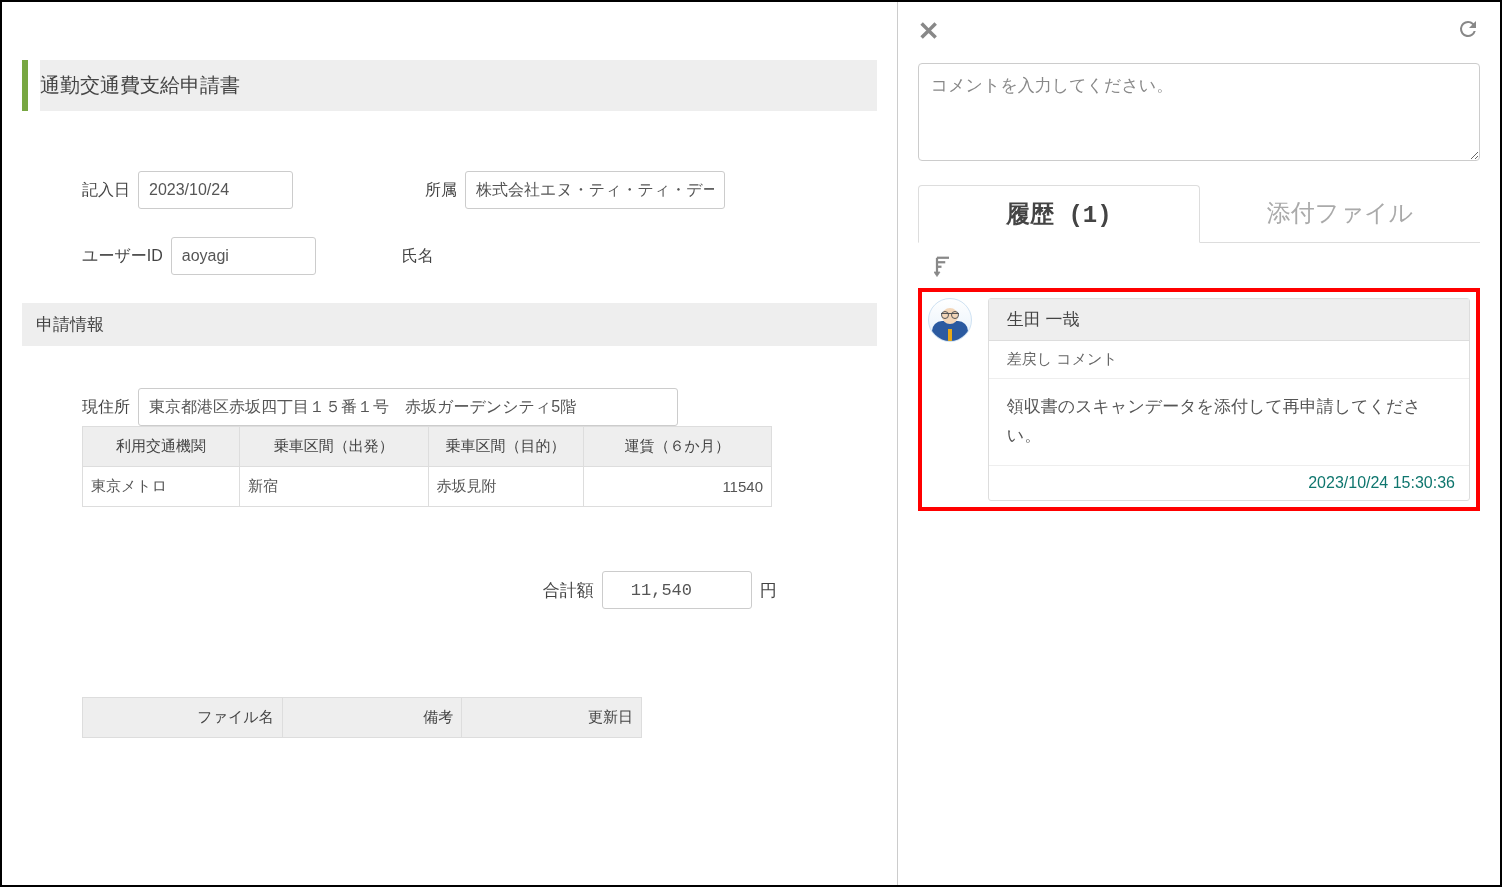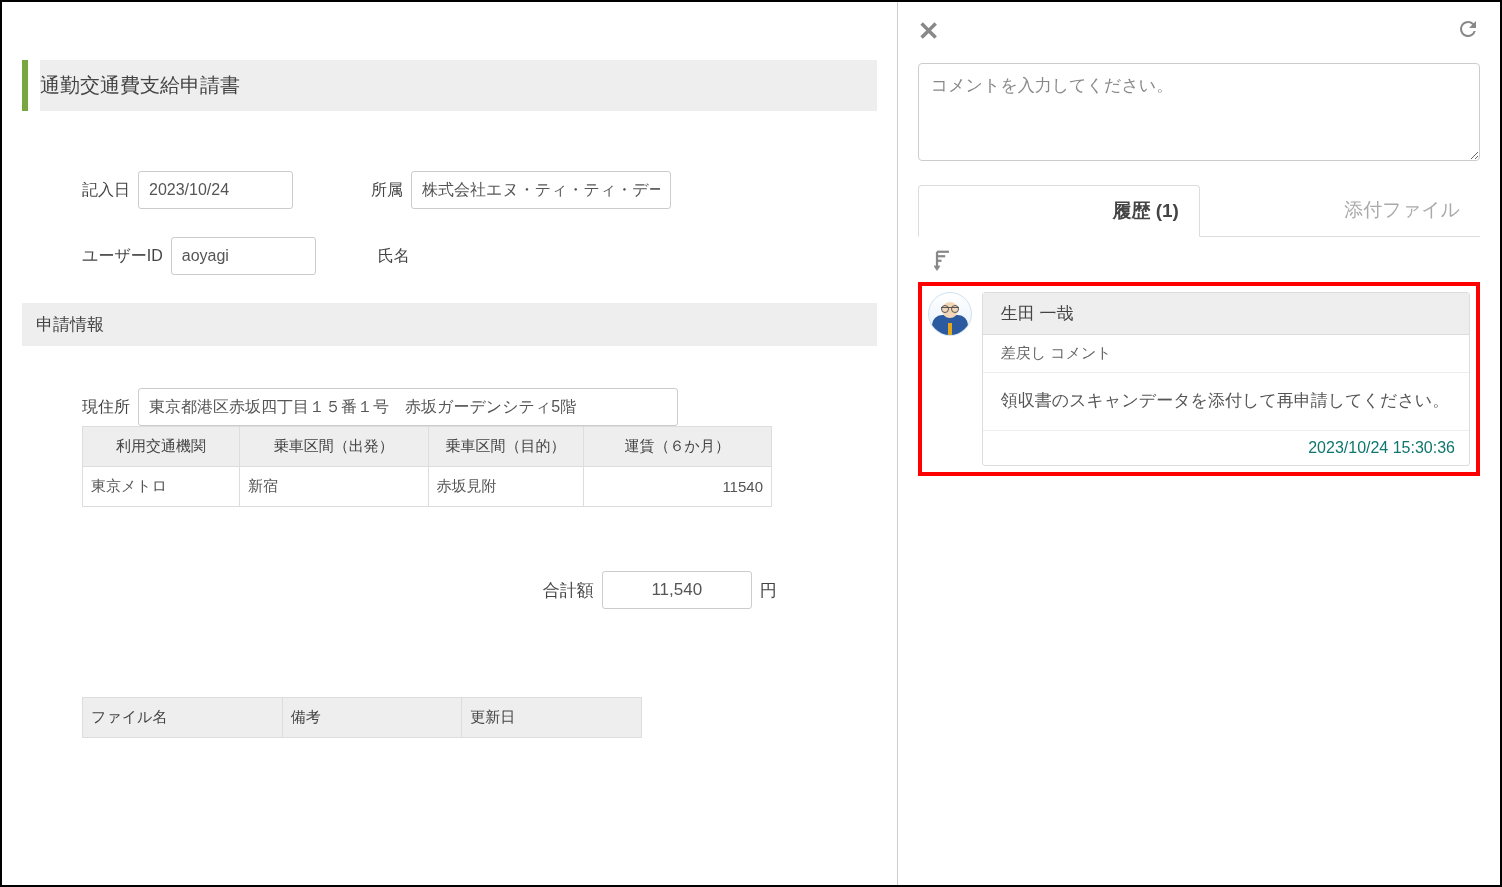--- a/index.html
+++ b/index.html
@@ -46,21 +46,21 @@
       padding: 12px 0;
       font-size: 20px;
       color: #444;
     }
     .form-rows {
       padding-left: 60px;
     }
     .form-row {
       display: flex;
       align-items: center;
-      gap: 40px;
+      gap: 64px;
       margin-bottom: 28px;
     }
     .form-group {
       display: flex;
       align-items: center;
     }
     .form-group label {
       color: #444;
       font-size: 16px;
       margin-right: 8px;
@@ -127,44 +127,45 @@
       padding-right: 100px;
       gap: 8px;
     }
     .total-row label {
       font-size: 17px;
       color: #444;
     }
     .total-row input {
       border: 1px solid #ccc;
       border-radius: 3px;
-      padding: 7px 10px;
-      font-size: 17px;
-      color: #555;
-      text-align: center;
+      padding: 7px 28px;
+      font-size: 17px;
+      color: #555;
+      text-align: left;
       height: 38px;
       width: 150px;
+      font-family: Liberation Mono, monospace;
     }
     .total-row .unit{
       font-size: 17px;
       color: #444;
     }
     table.attach-table {
       margin-top: 88px;
       border-collapse: collapse;
       width: 560px;
     }
     table.attach-table th {
       background: #eee;
       border: 1px solid #ddd;
       padding: 10px 8px;
       font-weight: normal;
       color: #444;
       font-size: 15px;
-      text-align: left;
+      text-align: right;
     }
 
     
     .side-top {
       display: flex;
       justify-content: space-between;
       align-items: center;
       margin-bottom: 18px;
     }
     .icon-btn {
@@ -187,47 +188,48 @@
       font-family: inherit;
     }
     .comment-box::placeholder { color: #888; }
     .tabs {
       display: flex;
       margin-top: 24px;
       border-bottom: 1px solid #ddd;
     }
     .tab {
       padding: 12px 20px;
-      text-align: right;
-      font-size: 19px;
+      text-align: center;
+      font-size: 24px;
       color: #aaa;
       cursor: pointer;
       flex: 1;
       background: #fff;
+      font-family: Liberation Mono, monospace;
     }
     .tab.active {
       color: #444;
       font-weight: 600;
       border: 1px solid #ddd;
       border-bottom: 1px solid #fff;
       margin-bottom: -1px;
       border-top-left-radius: 4px;
       border-top-right-radius: 4px;
     }
     .sort-icon {
       margin: 12px 0 8px 16px;
       cursor: pointer;
     }
     .sort-icon svg { width: 18px; height: 22px; fill:#888; stroke:#888; }
 
     .highlight-box {
       border: 4px solid #ff0000;
       padding: 6px;
       display: flex;
-      gap: 10px;
+      gap: 16px;
       align-items: flex-start;
     }
     .avatar {
       width: 44px;
       height: 44px;
       border-radius: 50%;
       background: linear-gradient(#fff,#e6f1fb);
       border: 1px solid #cfe2f3;
       position: relative;
       overflow: hidden;
@@ -292,21 +294,21 @@
     <div class="title-accent"></div>
     <div class="title-bar">通勤交通費支給申請書</div>
   </div>
 
   <div class="form-rows">
     <div class="form-row">
       <div class="form-group">
         <label>記入日</label>
         <input class="w-date" value="2023/10/24" style="">
       </div>
-      <div class="form-group" style="margin-left:38px;">
+      <div class="form-group" style="margin-left:68px;">
         <label>所属</label>
         <input class="w-org" value="株式会社エヌ・ティ・ティ・データ" style="">
       </div>
     </div>
     <div class="form-row">
       <div class="form-group">
         <label>ユーザーID</label>
         <input class="w-user" value="aoyagi" style="">
       </div>
       <div class="form-group" style="margin-left:22px;">

